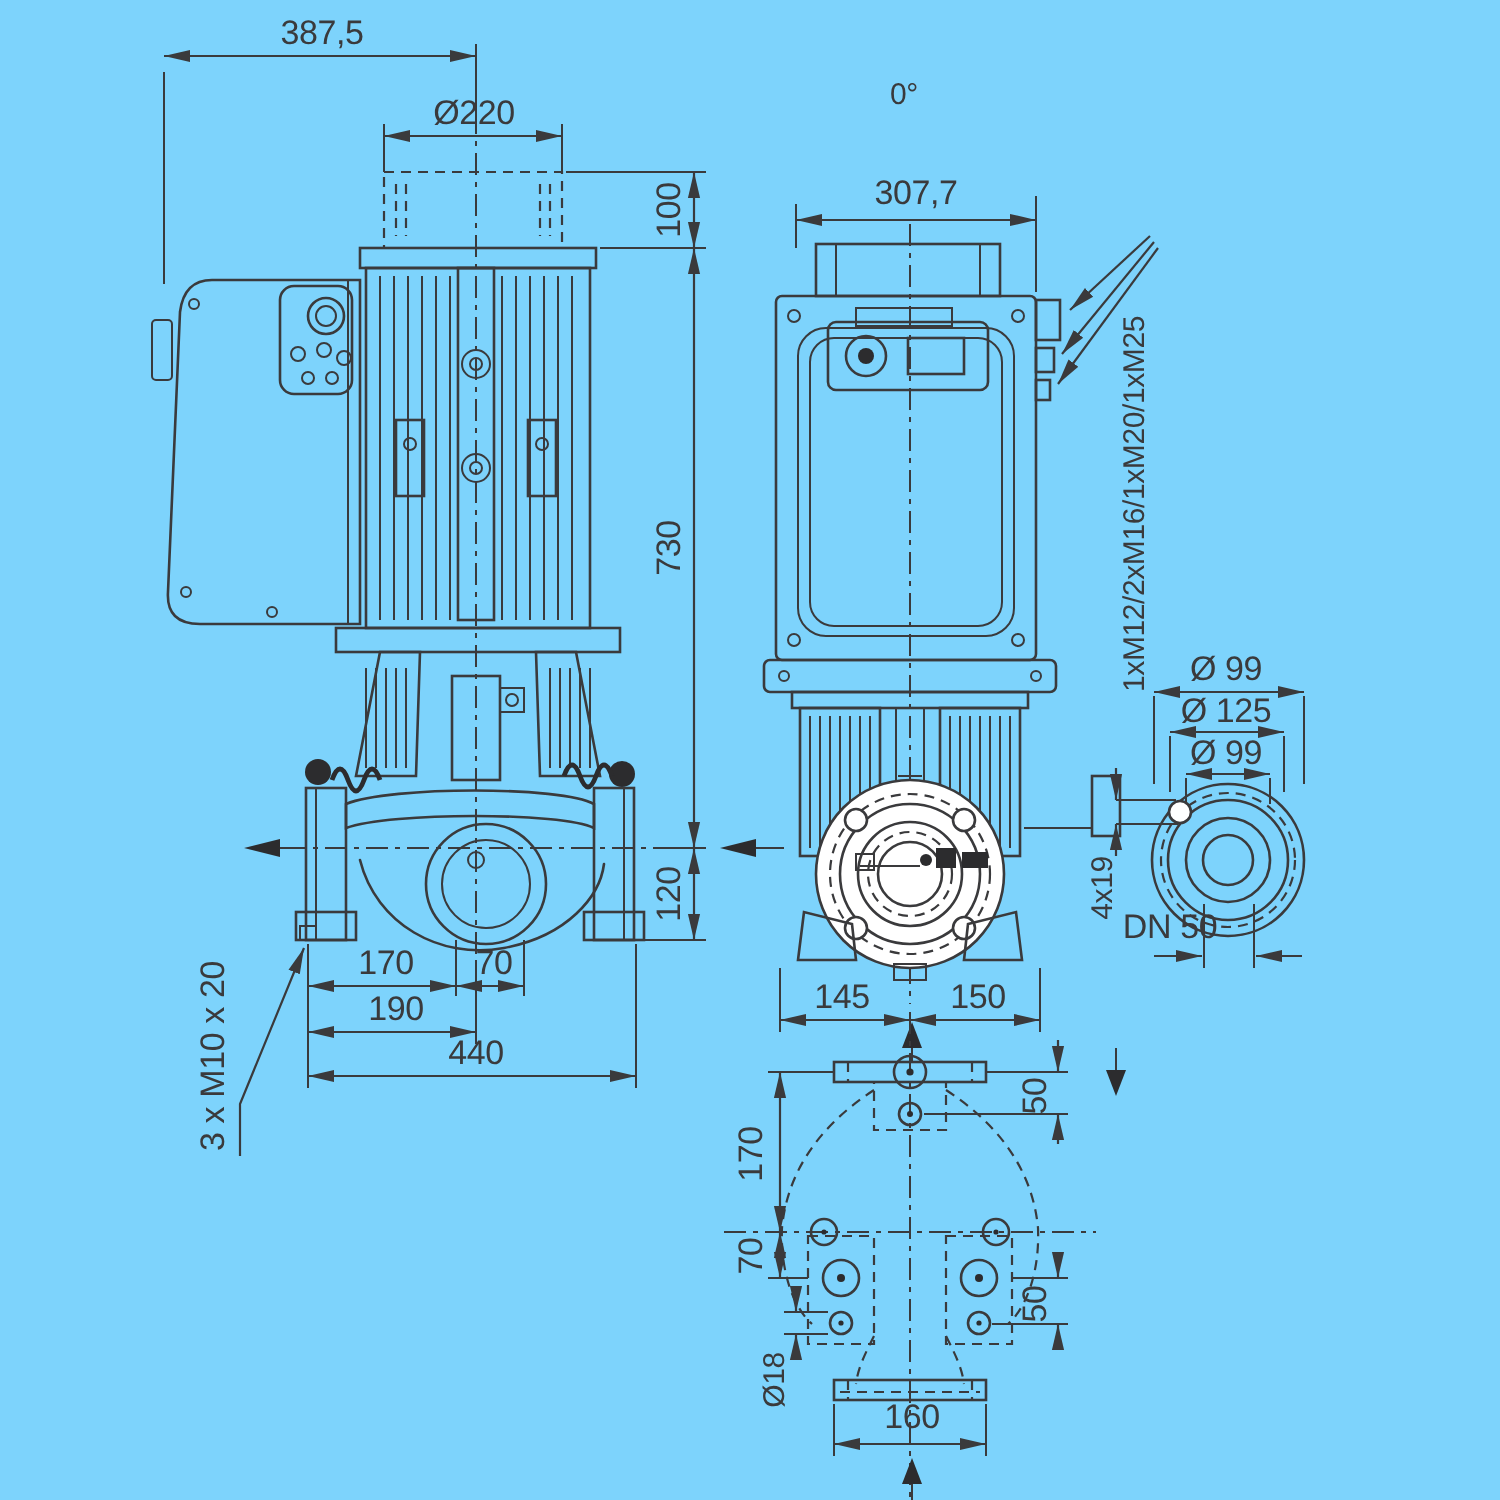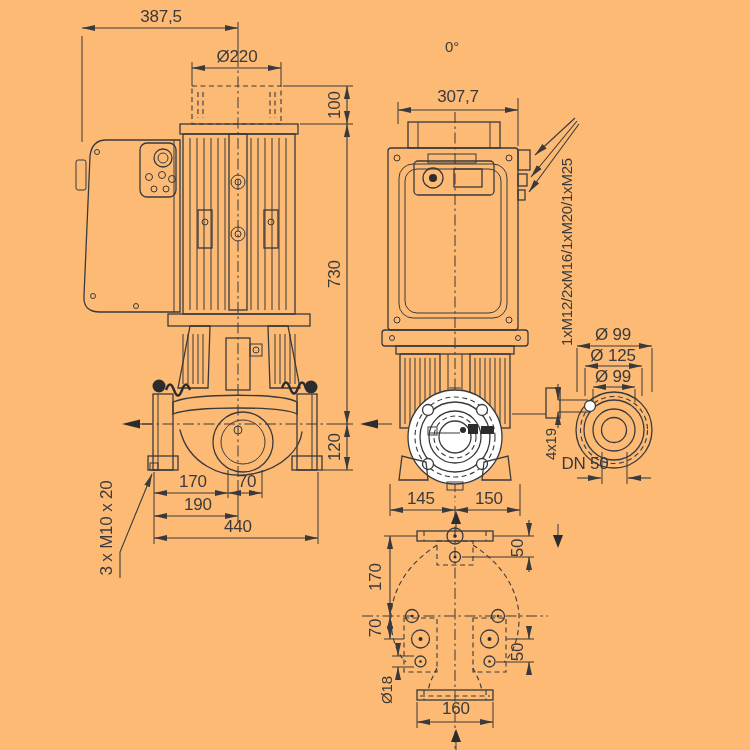--- a/index.html
+++ b/index.html
@@ -1,16 +1,16 @@
 <!DOCTYPE html>
 <html><head>
 <meta charset="utf-8">
 <style>
   html,body{margin:0;padding:0;background:#ffffff;}
-  .stage{width:750px;height:750px;position:relative;background:#fdba74;overflow:hidden;}
+  .stage{width:750px;height:750px;position:relative;background:#7dd3fc;overflow:hidden;}
   svg{display:block;}
   .ln{stroke:#3a3a3c;stroke-width:1.3;fill:none;stroke-linecap:round;}
   .lt{stroke:#3a3a3c;stroke-width:1;fill:none;}
   .dim{stroke:#3a3a3c;stroke-width:1.1;fill:none;}
   .dsh{stroke:#3a3a3c;stroke-width:1.1;fill:none;stroke-dasharray:5 3.5;}
   .cl{stroke:#3a3a3c;stroke-width:1;fill:none;stroke-dasharray:11 3.5 2.5 3.5;}
   .wfill{fill:#ffffff;stroke:#3a3a3c;stroke-width:1.3;}
   .dark{fill:#2c2c2e;stroke:none;}
   .coil{stroke:#2c2c2e;stroke-width:2.4;fill:none;}
   text{font-family:"Liberation Sans","DejaVu Sans",sans-serif;fill:#3a3a3c;font-size:17px;letter-spacing:-0.2px;}

